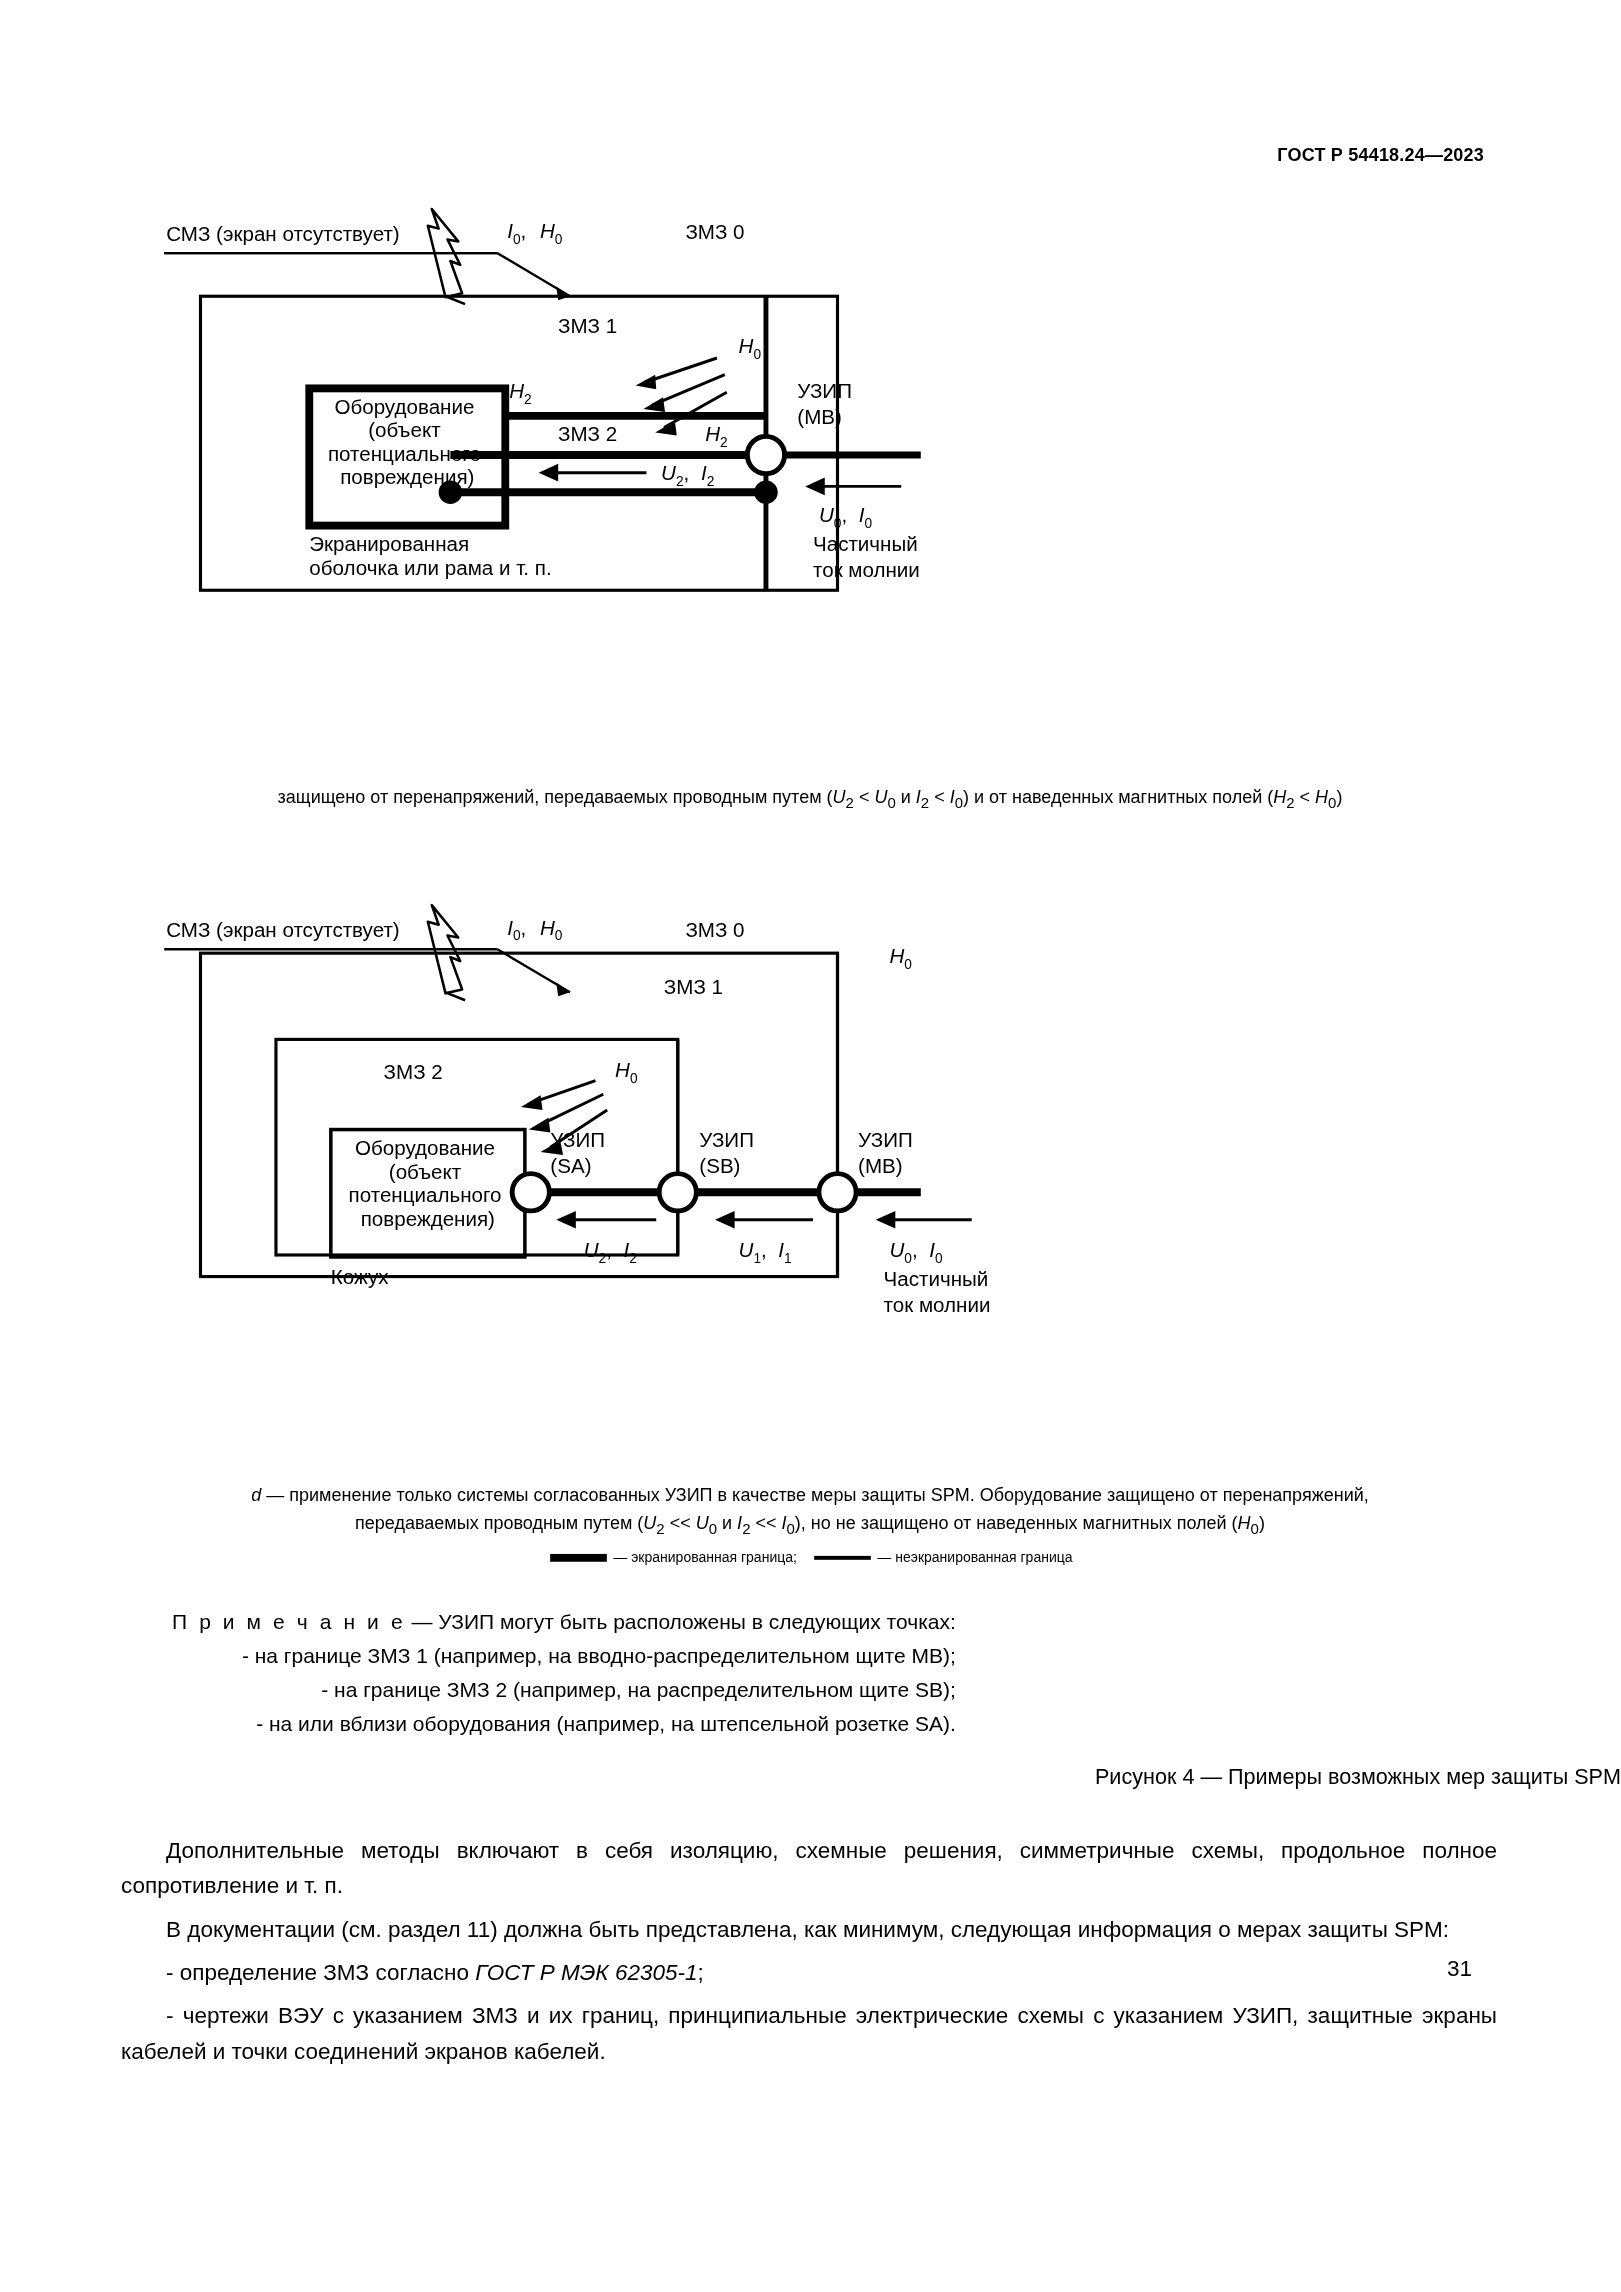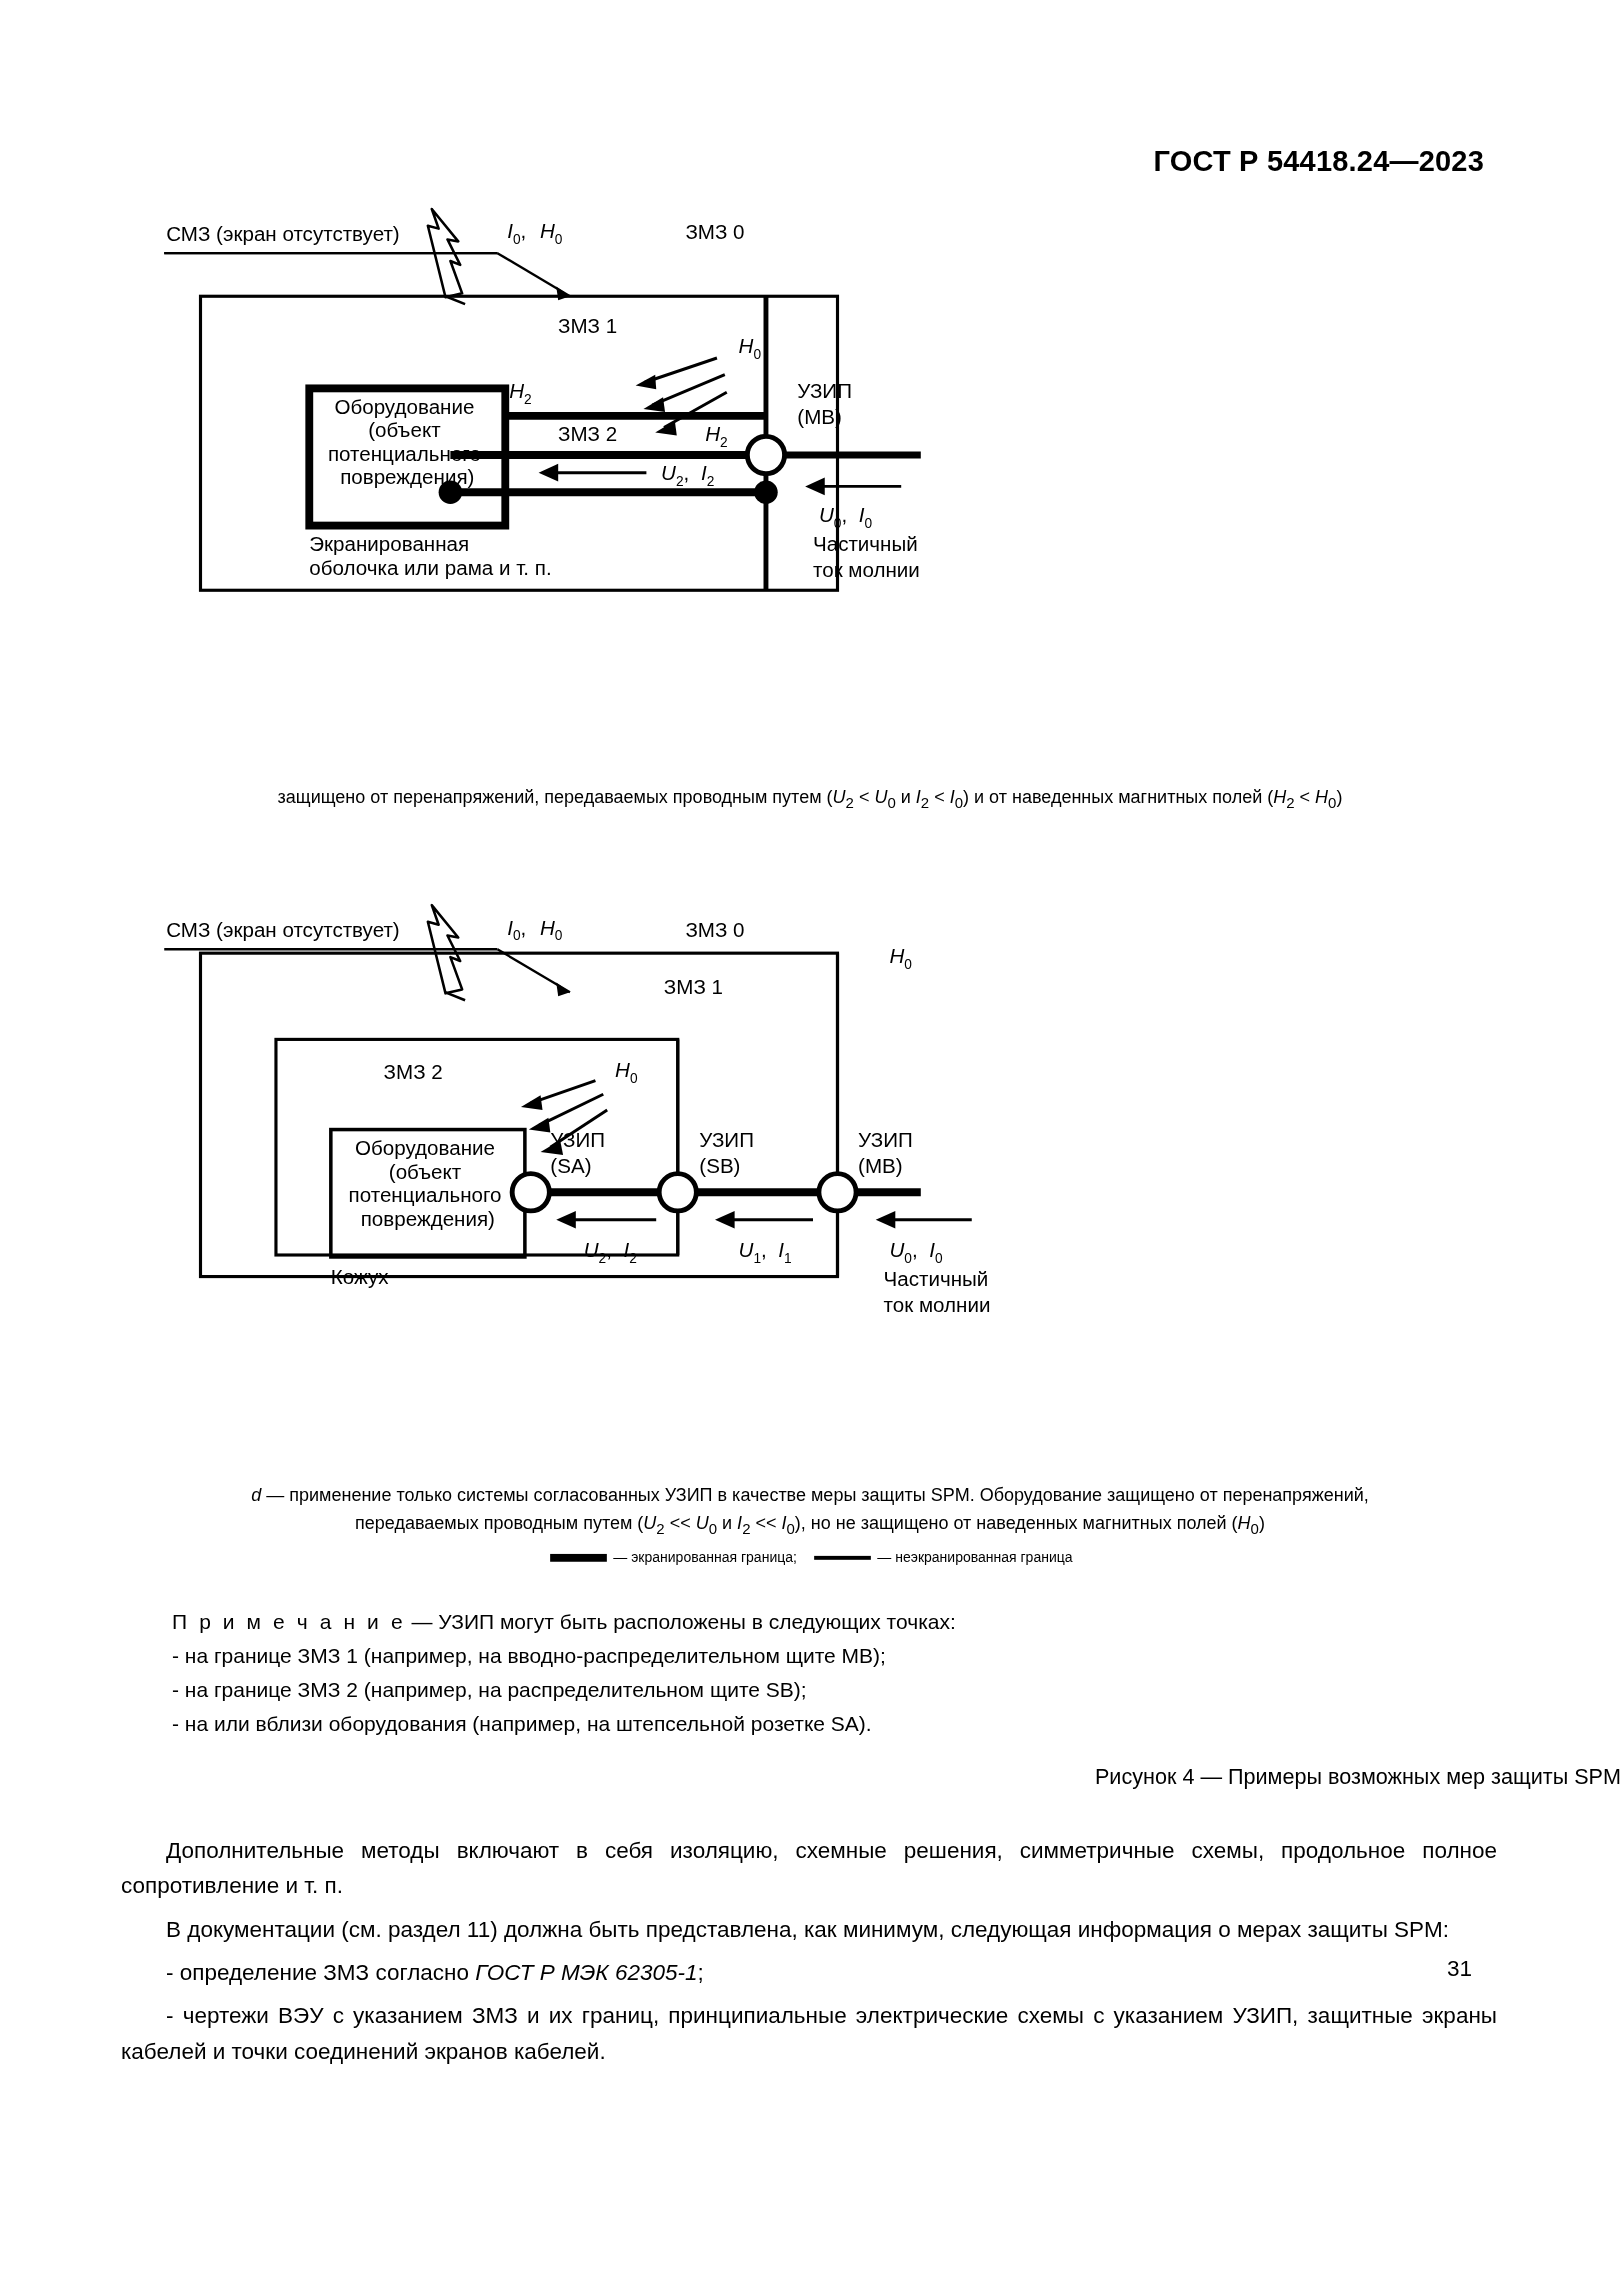--- a/index.html
+++ b/index.html
@@ -6,21 +6,21 @@
   body{
     width:1621px;height:2293px;position:relative;
     font-family:"Liberation Sans","DejaVu Sans",sans-serif;
     color:#000;
   }
   .page{position:absolute;left:0;top:0;width:1621px;height:2293px;overflow:hidden;}
 
   
   .hdr{
     position:absolute;right:137px;top:145px;
-    font-size:29px;font-weight:bold;letter-spacing:0.2px;
+    font-size:18px;font-weight:bold;letter-spacing:0.2px;
   }
 
   
   .fig{position:absolute;left:0;}
   .fig svg{display:block;}
 
   
   .cap{
     position:absolute;text-align:center;
     font-size:18px;line-height:1.55;
@@ -311,21 +311,21 @@
         <rect x="2" y="3" width="58" height="8" fill="#000"></rect>
       </svg>
     <span>— экранированная граница;</span>
     &nbsp;&nbsp;
     <svg width="61" height="13.7" viewBox="0 0 62 14">
         <rect x="2" y="5" width="58" height="4" fill="#000"></rect>
       </svg>
     <span>— неэкранированная граница</span>
   </div>
 
-  <div class="note" style="left:172px;top:1605px;">
+  <div class="note" style="left:172px;top:1605px;text-align:right;">
     <div>
       <span class="nh">П р и м е ч а н и е</span><span>  — УЗИП могут быть расположены в следующих точках:</span>
     </div>
     <div>- на границе ЗМЗ 1 (например, на вводно-распределительном щите MB);</div>
     <div>- на границе ЗМЗ 2 (например, на распределительном щите SB);</div>
     <div>- на или вблизи оборудования (например, на штепсельной розетке SA).</div>
   </div>
 
   <div class="figcap" style="top:1764px;left:0;">Рисунок 4 — Примеры возможных мер защиты SPM</div>
 

